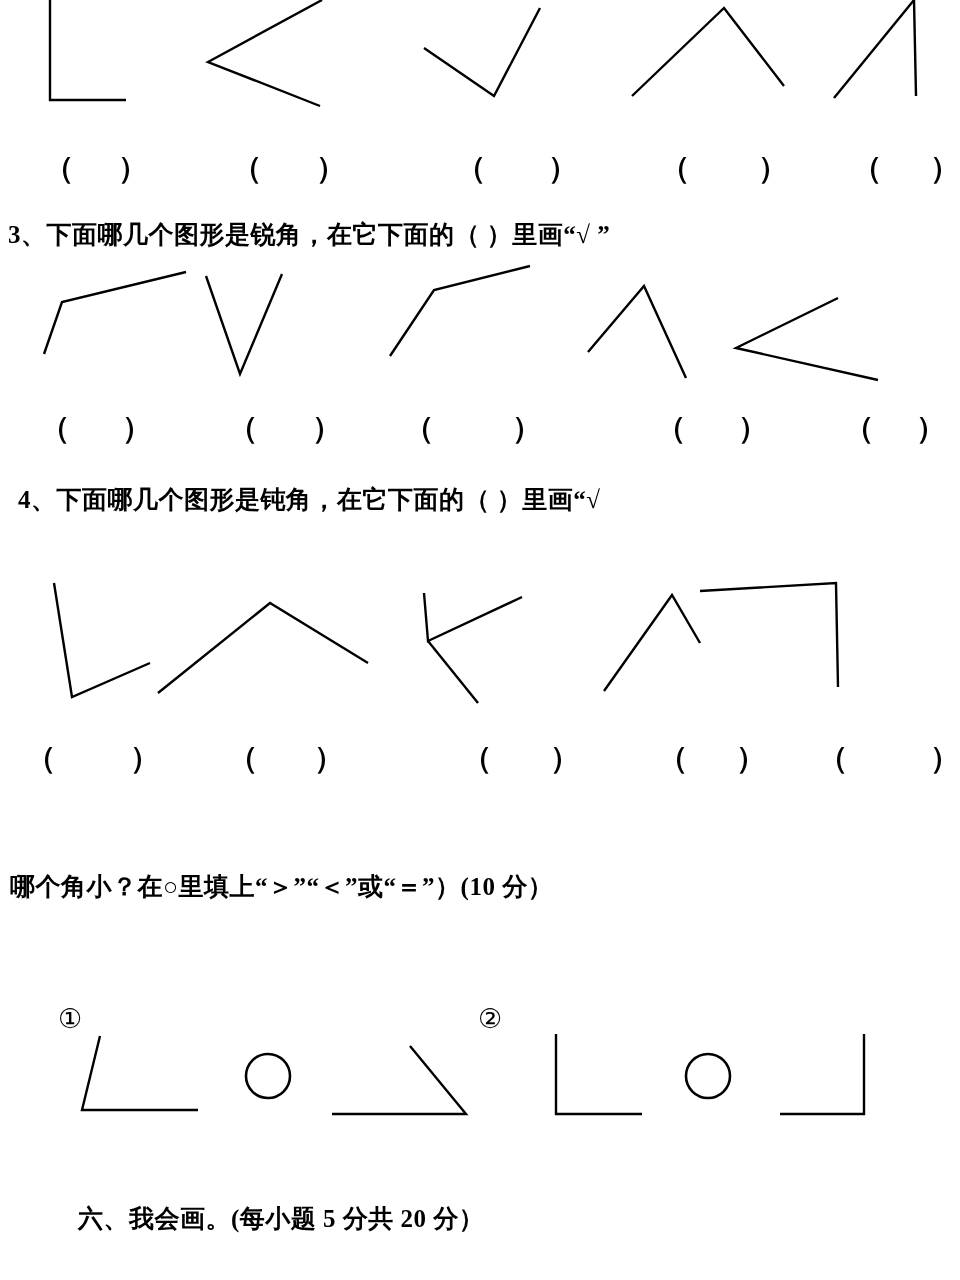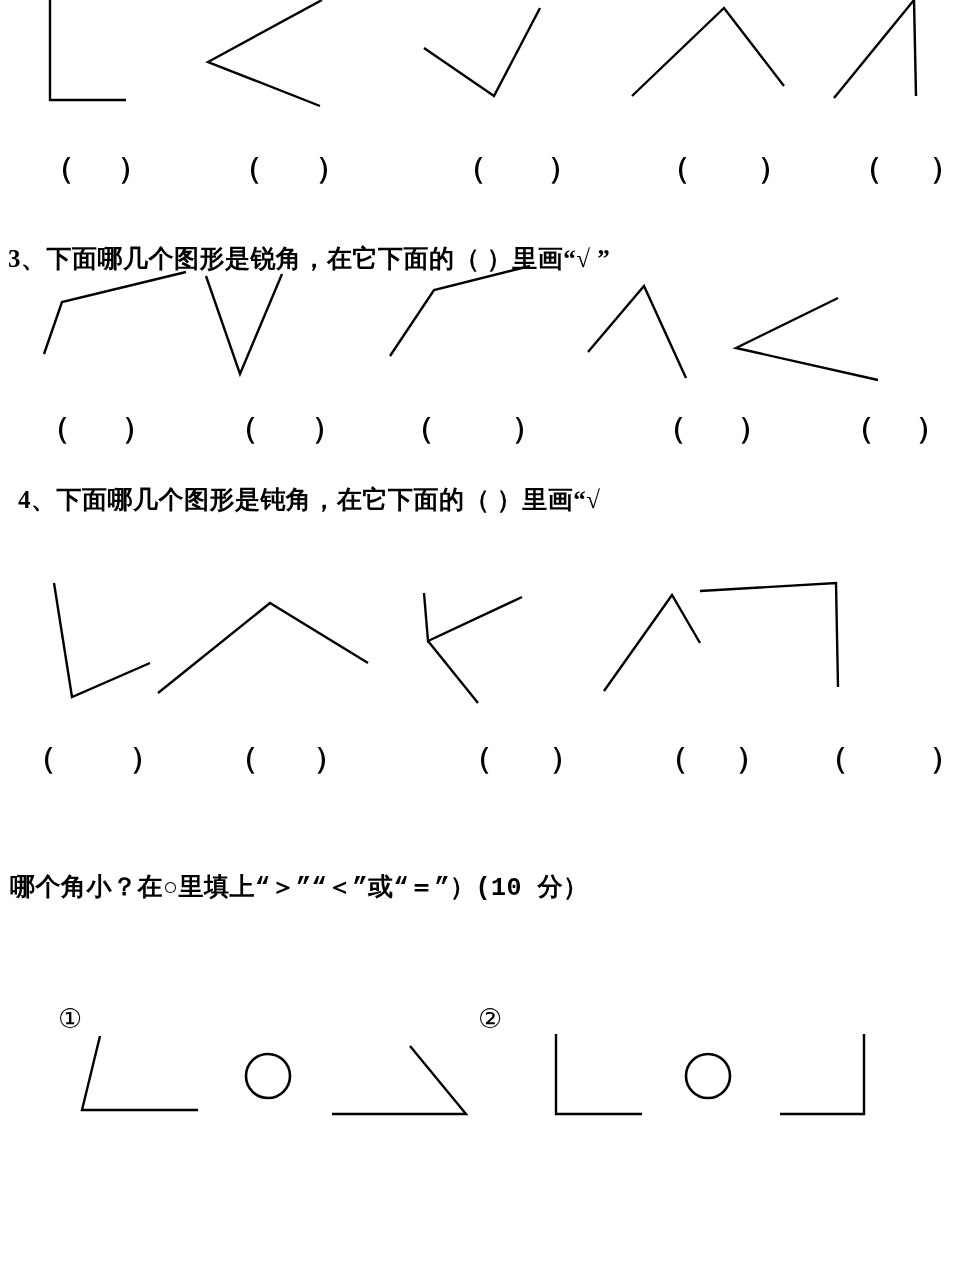--- a/index.html
+++ b/index.html
@@ -95,21 +95,21 @@
     <span class="paren" style="left:232px;">（</span>
     <span class="paren" style="left:316px;">）</span>
     <span class="paren" style="left:456px;">（</span>
     <span class="paren" style="left:548px;">）</span>
     <span class="paren" style="left:660px;">（</span>
     <span class="paren" style="left:758px;">）</span>
     <span class="paren" style="left:852px;">（</span>
     <span class="paren" style="left:930px;">）</span>
   </div>
 
-  <div class="q-text" style="left:8px; top:218px;margin-top:24px;">3、下面哪几个图形是锐角，在它下面的（    ）里画“√ ”</div>
+  <div class="q-text" style="left:8px; top:218px;">3、下面哪几个图形是锐角，在它下面的（    ）里画“√ ”</div>
 
   <div class="fig-layer" style="top:262px; height:130px;">
     <svg width="960" height="130" viewBox="0 0 960 130">
 
       <path class="stroke" d="M 186 10 L 62 40 L 44 92"></path>
 
       <path class="stroke" d="M 206 14 L 240 112 L 282 12"></path>
 
       <path class="stroke" d="M 390 94 L 434 28 L 530 4"></path>
 
@@ -156,21 +156,21 @@
     <span class="paren" style="left:228px;">（</span>
     <span class="paren" style="left:314px;">）</span>
     <span class="paren" style="left:462px;">（</span>
     <span class="paren" style="left:550px;">）</span>
     <span class="paren" style="left:658px;">（</span>
     <span class="paren" style="left:736px;">）</span>
     <span class="paren" style="left:818px;">（</span>
     <span class="paren" style="left:930px;">）</span>
   </div>
 
-  <div class="q-text" style="left:10px; top:870px;font-family:Liberation Mono, monospace;">哪个角小？在○里填上“＞”“＜”或“＝”）(10 分）</div>
+  <div class="q-text" style="left:10px; top:870px;">哪个角小？在○里填上“＞”“＜”或“＝”）(10 分）</div>
 
   <div class="circle-num" style="left:58px; top:1003px;">①</div>
   <div class="circle-num" style="left:478px; top:1003px;">②</div>
 
   <div class="fig-layer" style="top:1010px; height:130px;">
     <svg width="960" height="130" viewBox="0 0 960 130">
 
       <path class="stroke" d="M 100 26 L 82 100 L 198 100"></path>
 
       <circle class="circ" cx="268" cy="66" r="22"></circle>
@@ -178,14 +178,15 @@
       <path class="stroke" d="M 332 104 L 466 104 L 410 36"></path>
 
       <path class="stroke" d="M 556 24 L 556 104 L 642 104"></path>
 
       <circle class="circ" cx="708" cy="66" r="22"></circle>
 
       <path class="stroke" d="M 780 104 L 864 104 L 864 24"></path>
     </svg>
   </div>
 
+  <div class="q-text" style="left:78px; top:1202px;">六、我会画。(每小题 5 分共 20 分）</div>
 
 </div>
 
 </body></html>

